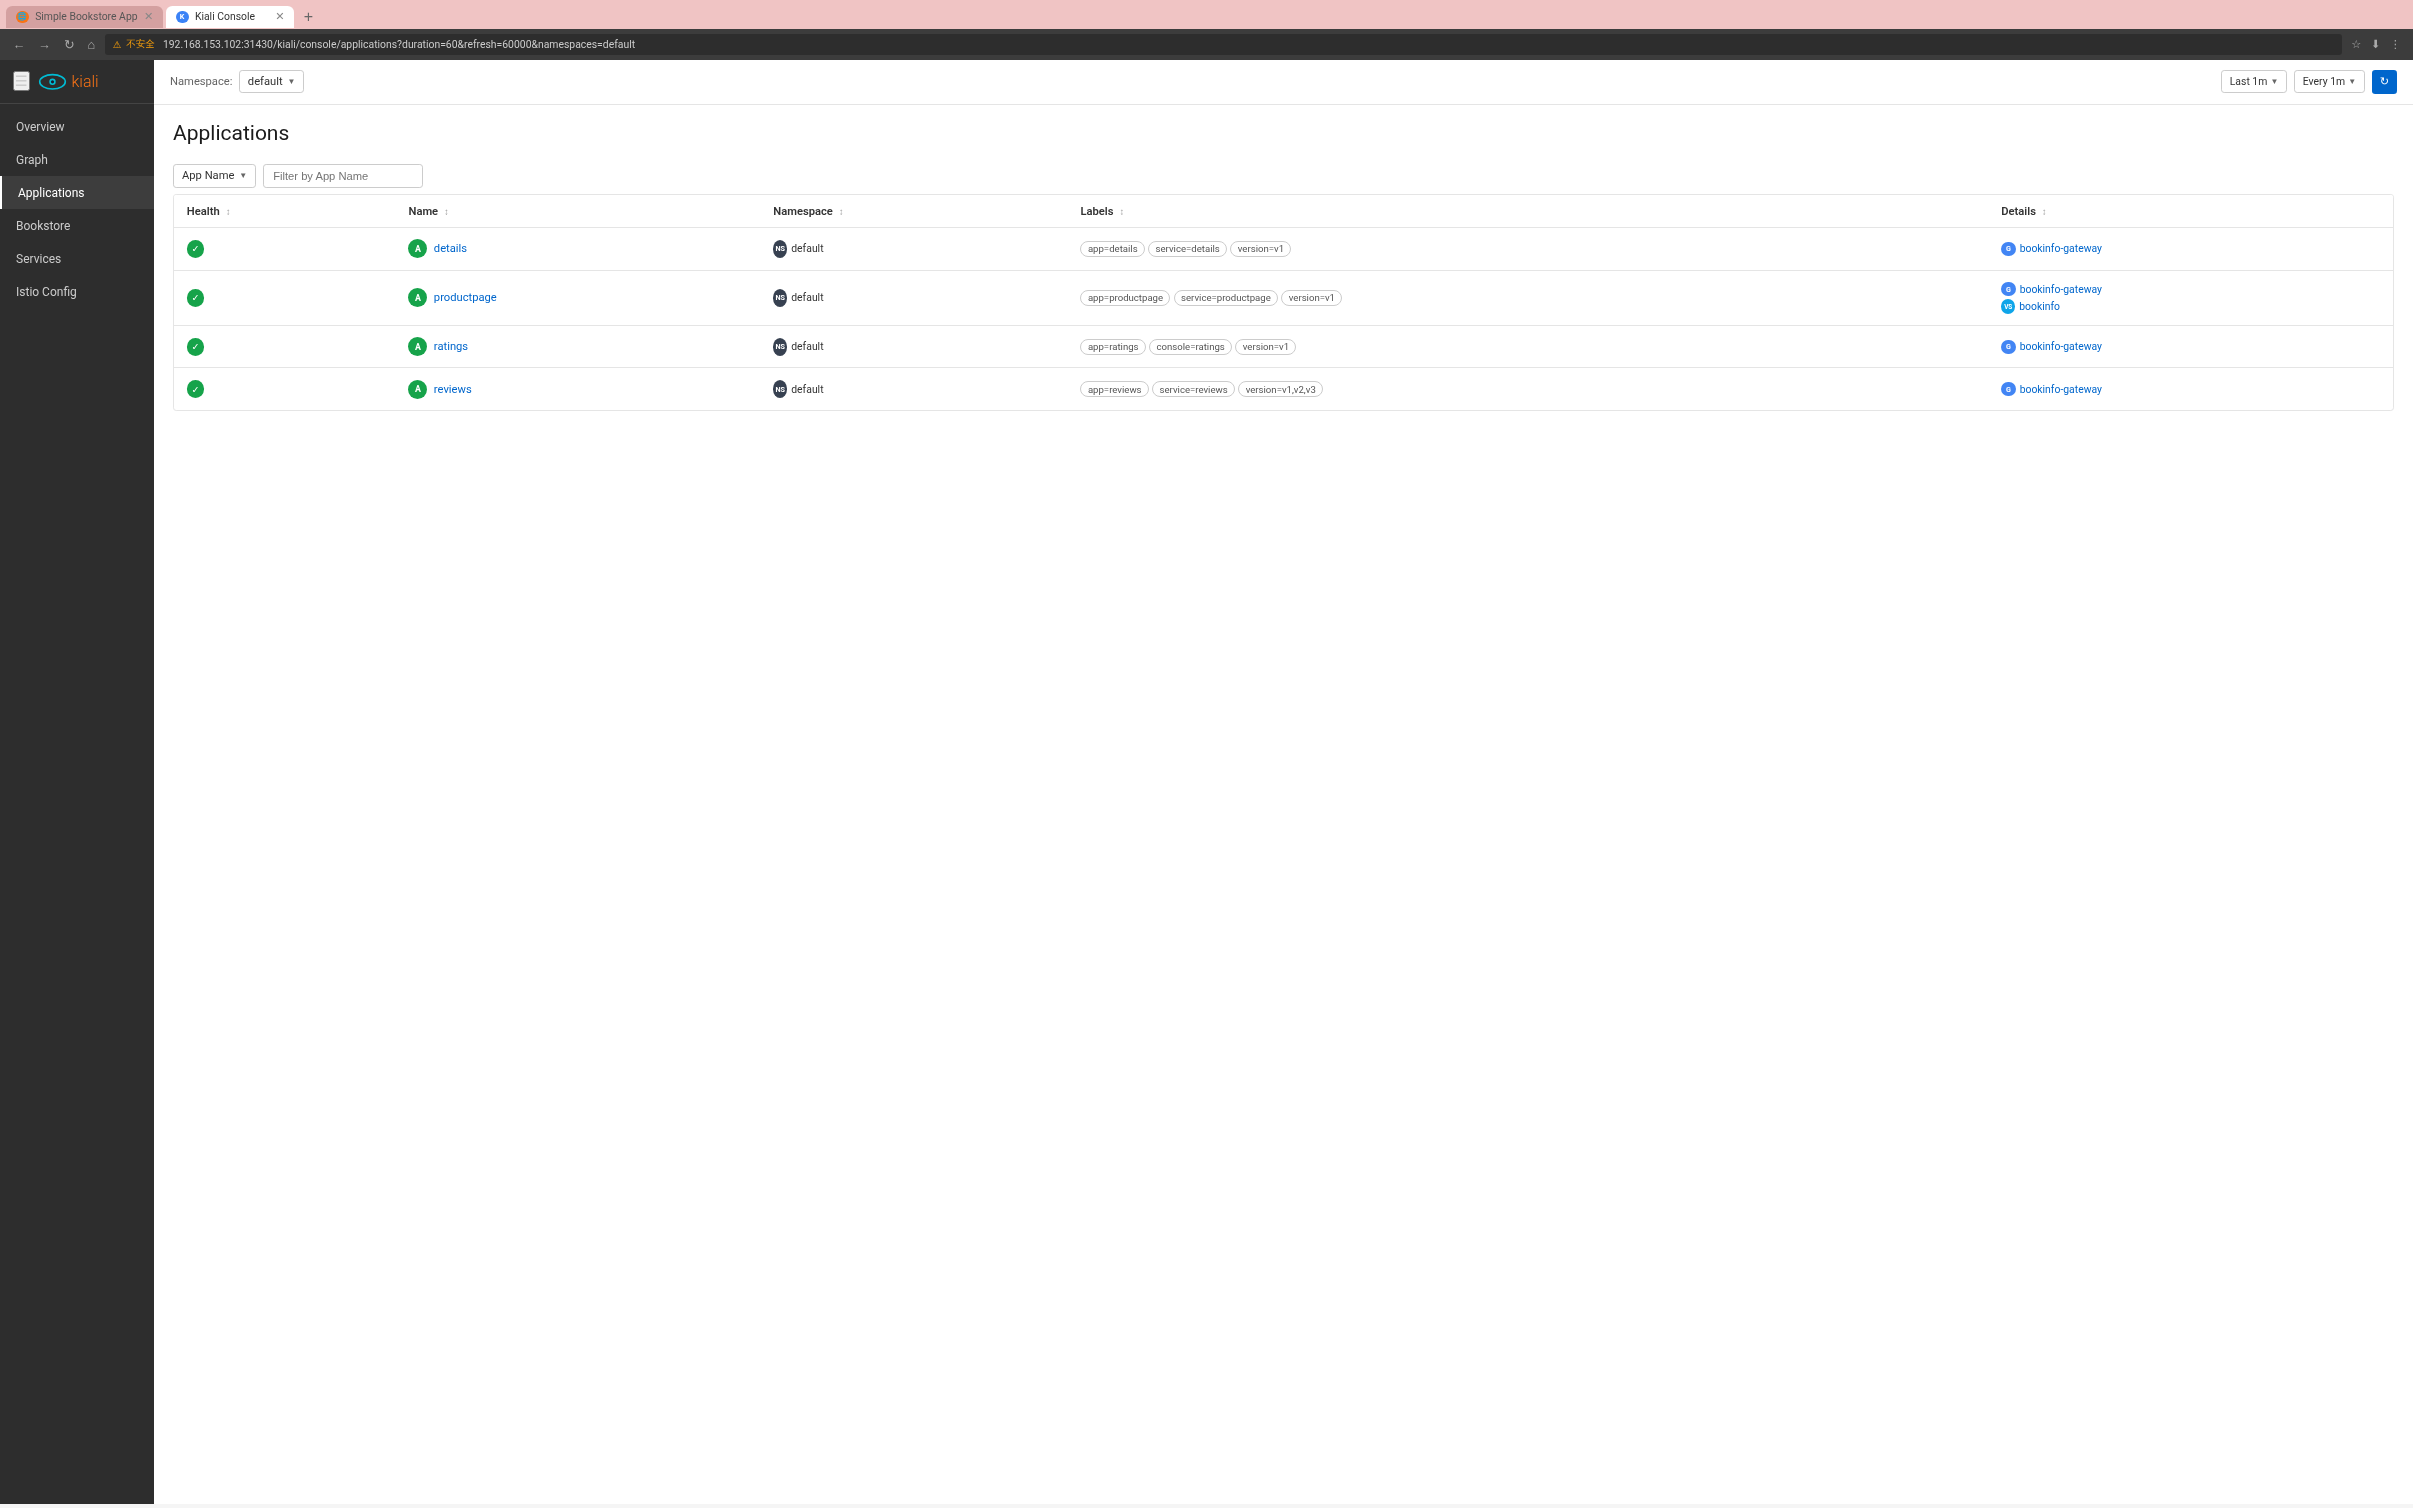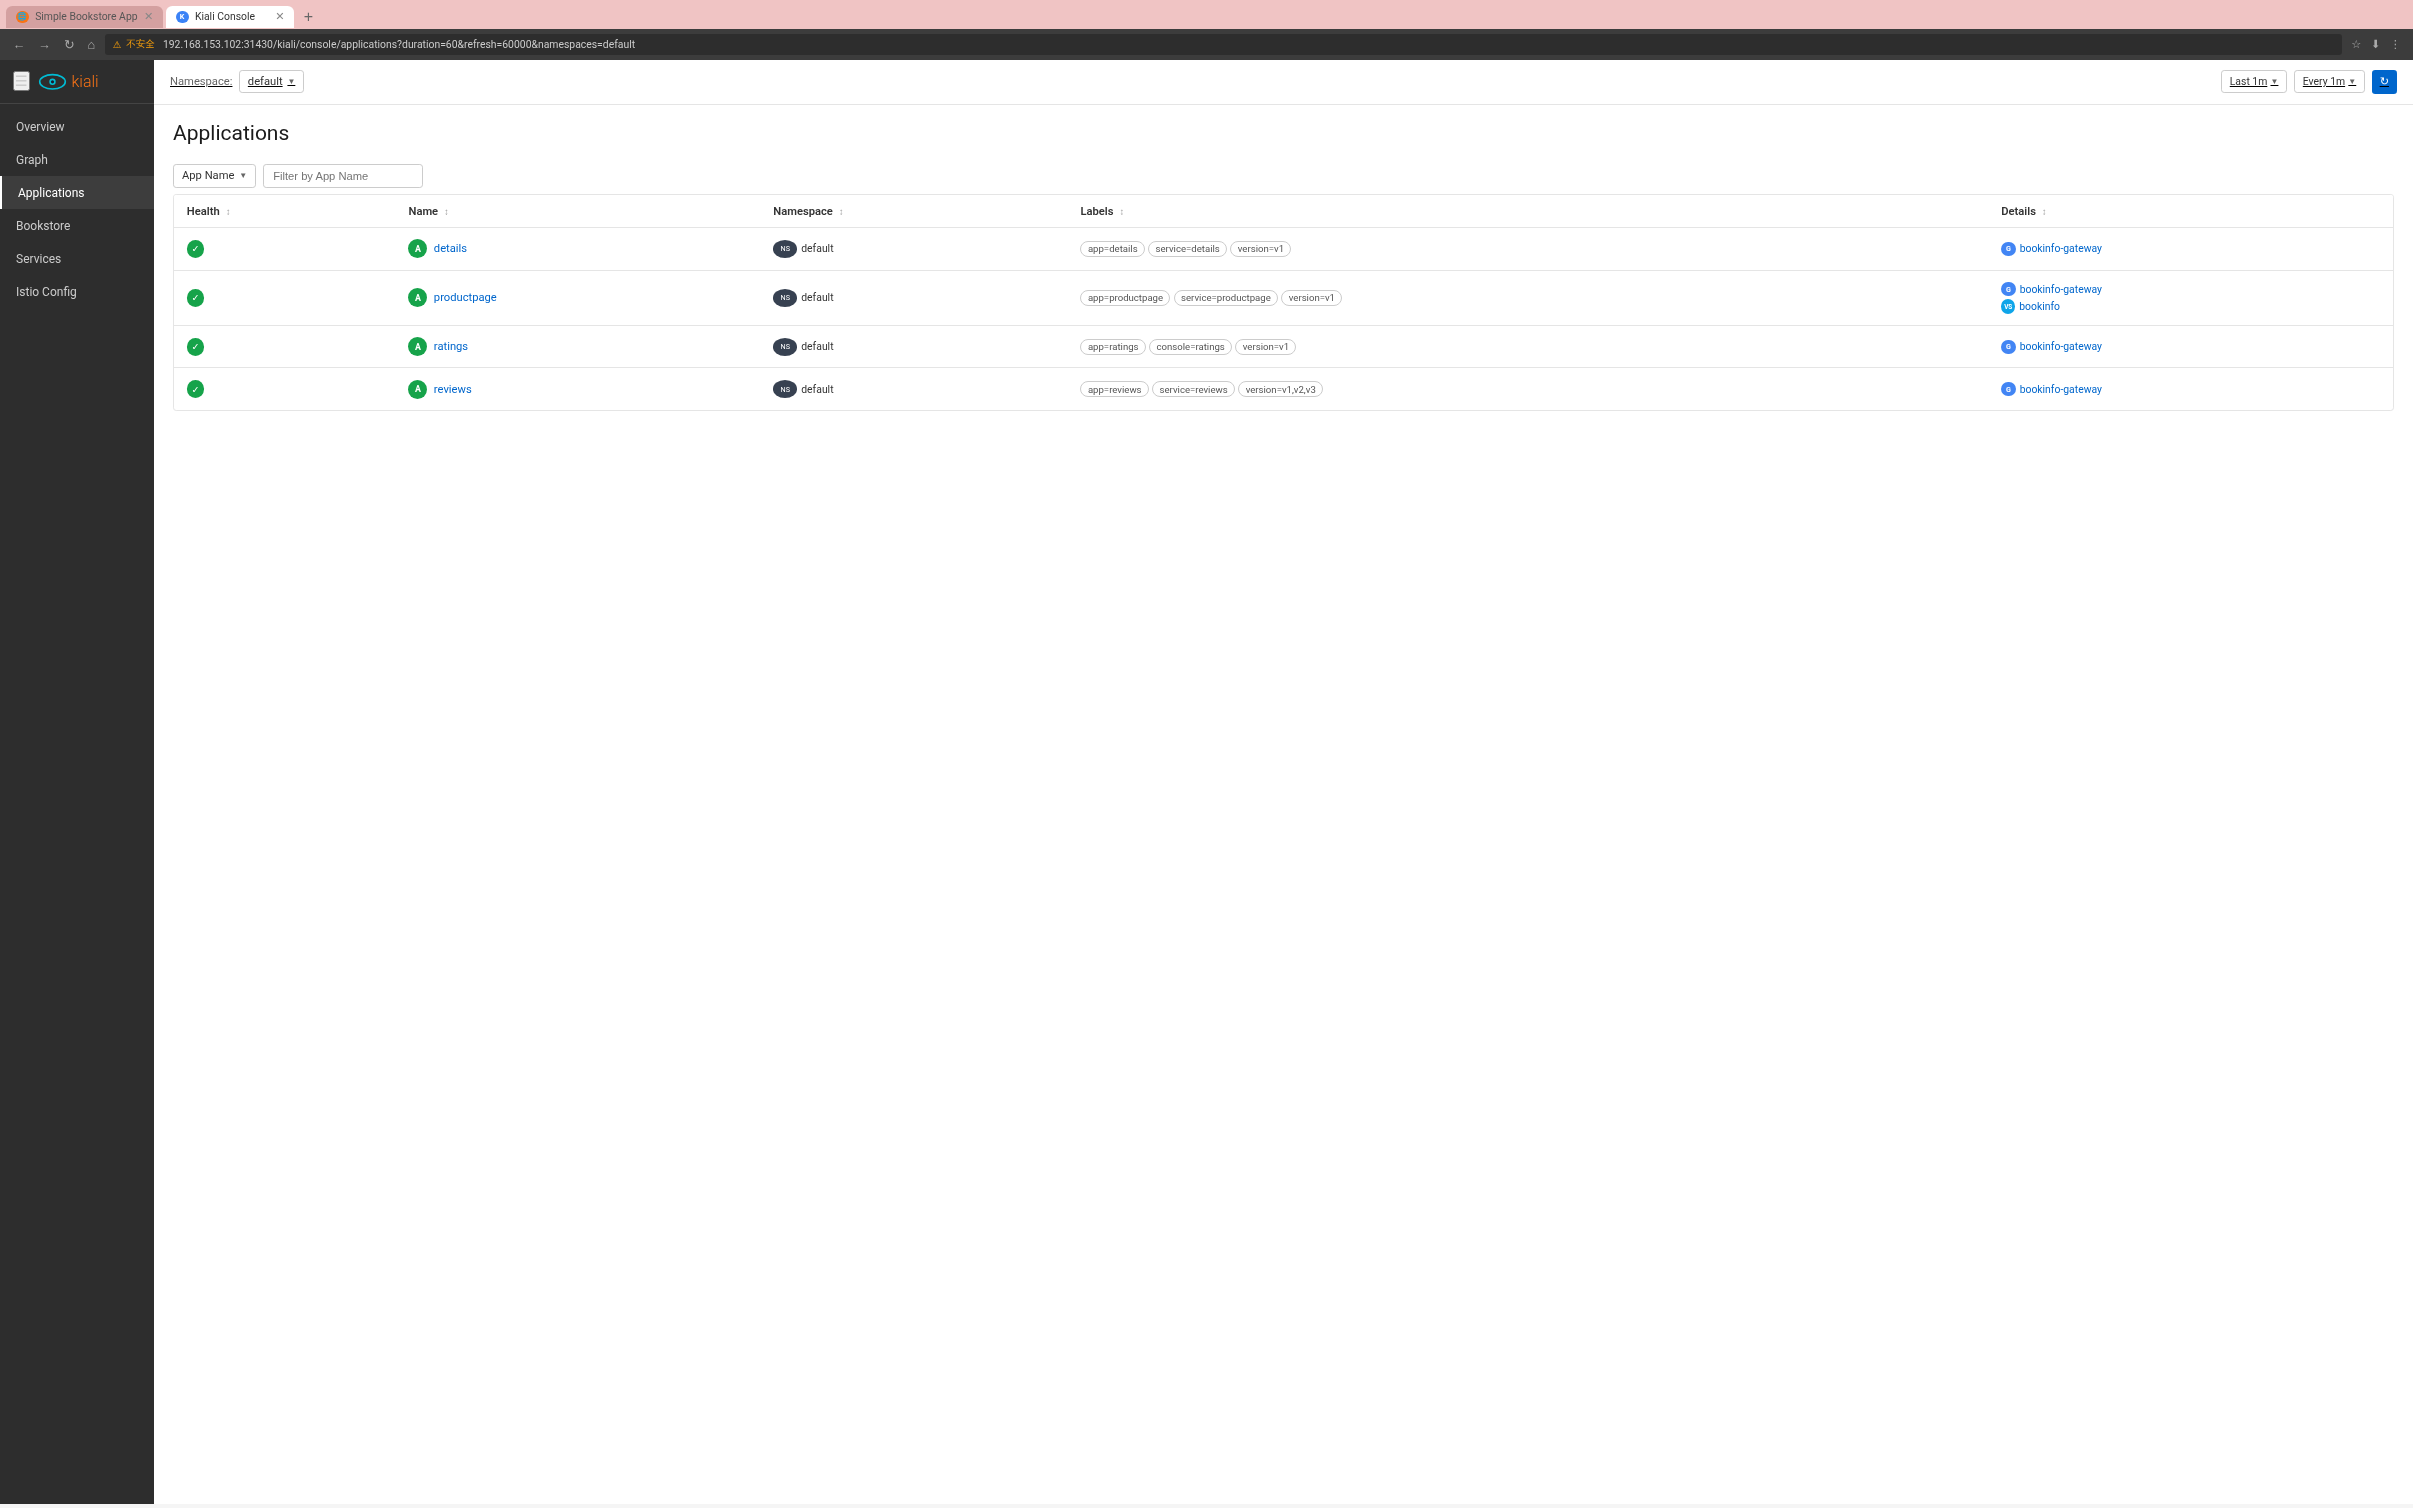--- a/index.html
+++ b/index.html
@@ -36,21 +36,21 @@
     .kiali-logo-text { color: #f97316; font-size: 16px; font-weight: 300; }
 
     .sidebar-nav { flex: 1; padding-top: 6.4px; }
     .nav-item { display: flex; align-items: center; padding: 9.6px 16px; cursor: pointer; font-size: 12px; color: #ccc; gap: 8px; }
     .nav-item.active { background: #3d3d3d; color: white; border-left: 2.4px solid white; }
 
     
     .main-content { flex: 1; display: flex; flex-direction: column; background: white; overflow: auto; }
 
     
-    .top-bar { display: flex; align-items: center; justify-content: space-between; padding: 9.6px 16px; border-bottom: 0.8px solid #e5e5e5; background: white; text-decoration: underline; }
+    .top-bar { display: flex; align-items: center; justify-content: space-between; padding: 9.6px 16px; border-bottom: 0.8px solid #e5e5e5; background: white; }
     .namespace-selector { display: flex; align-items: center; gap: 6.4px; }
     .namespace-label { font-size: 11.2px; color: #666; }
     .namespace-dropdown { display: flex; align-items: center; gap: 4.8px; border: 0.8px solid #ccc; border-radius: 3.2px; padding: 4px 8px; cursor: pointer; font-size: 11.2px; color: #333; background: white; }
     .dropdown-arrow { font-size: 8px; color: #666; }
 
     .top-controls { display: flex; align-items: center; gap: 6.4px; }
     .time-dropdown { display: flex; align-items: center; gap: 3.2px; border: 0.8px solid #ccc; border-radius: 3.2px; padding: 4px 8px; cursor: pointer; font-size: 10.4px; color: #333; background: white; }
     .refresh-btn { background: #0066cc; border: none; border-radius: 3.2px; color: white; padding: 5.6px 8px; cursor: pointer; font-size: 11.2px; }
 
     
@@ -74,21 +74,21 @@
 
     
     .health-check { width: 17.6px; height: 17.6px; border-radius: 50%; background: #16a34a; display: flex; align-items: center; justify-content: center; color: white; font-size: 9.6px; }
 
     
     .app-badge { width: 19px; height: 19px; border-radius: 50%; background: #16a34a; display: flex; align-items: center; justify-content: center; color: white; font-size: 8.8px; font-weight: bold; flex-shrink: 0; }
     .app-link { display: flex; align-items: center; gap: 6.4px; color: #0066cc; text-decoration: none; font-size: 11.2px; }
 
     
     .ns-badge { display: inline-flex; align-items: center; gap: 4px; font-size: 10.4px; color: #333; }
-    .ns-icon { width: 24px; height: 17.6px; border-radius: 50%; background: #374151; display: flex; align-items: center; justify-content: center; color: white; font-size: 7.2px; font-weight: normal; flex-shrink: 0; }
+    .ns-icon { width: 14px; height: 17.6px; border-radius: 50%; background: #374151; display: flex; align-items: center; justify-content: center; color: white; font-size: 7.2px; font-weight: bold; flex-shrink: 0; }
 
     
     .labels-cell { display: flex; flex-wrap: wrap; gap: 3.2px; }
     .label-tag { border: 0.8px solid #ccc; border-radius: 9.6px; padding: 1.6px 6.4px; font-size: 9.6px; color: #555; background: white; white-space: nowrap; }
 
     
     .detail-links { display: flex; flex-direction: column; gap: 3.2px; }
     .detail-link { display: flex; align-items: center; gap: 4px; color: #0066cc; text-decoration: none; font-size: 10.4px; }
     .g-icon { width: 14.4px; height: 14.4px; border-radius: 50%; background: #4285f4; display: flex; align-items: center; justify-content: center; color: white; font-size: 7.2px; font-weight: bold; flex-shrink: 0; }
     .vs-icon { width: 14px; height: 14.4px; border-radius: 50%; background: #0ea5e9; display: flex; align-items: center; justify-content: center; color: white; font-size: 6.4px; font-weight: bold; flex-shrink: 0; }

